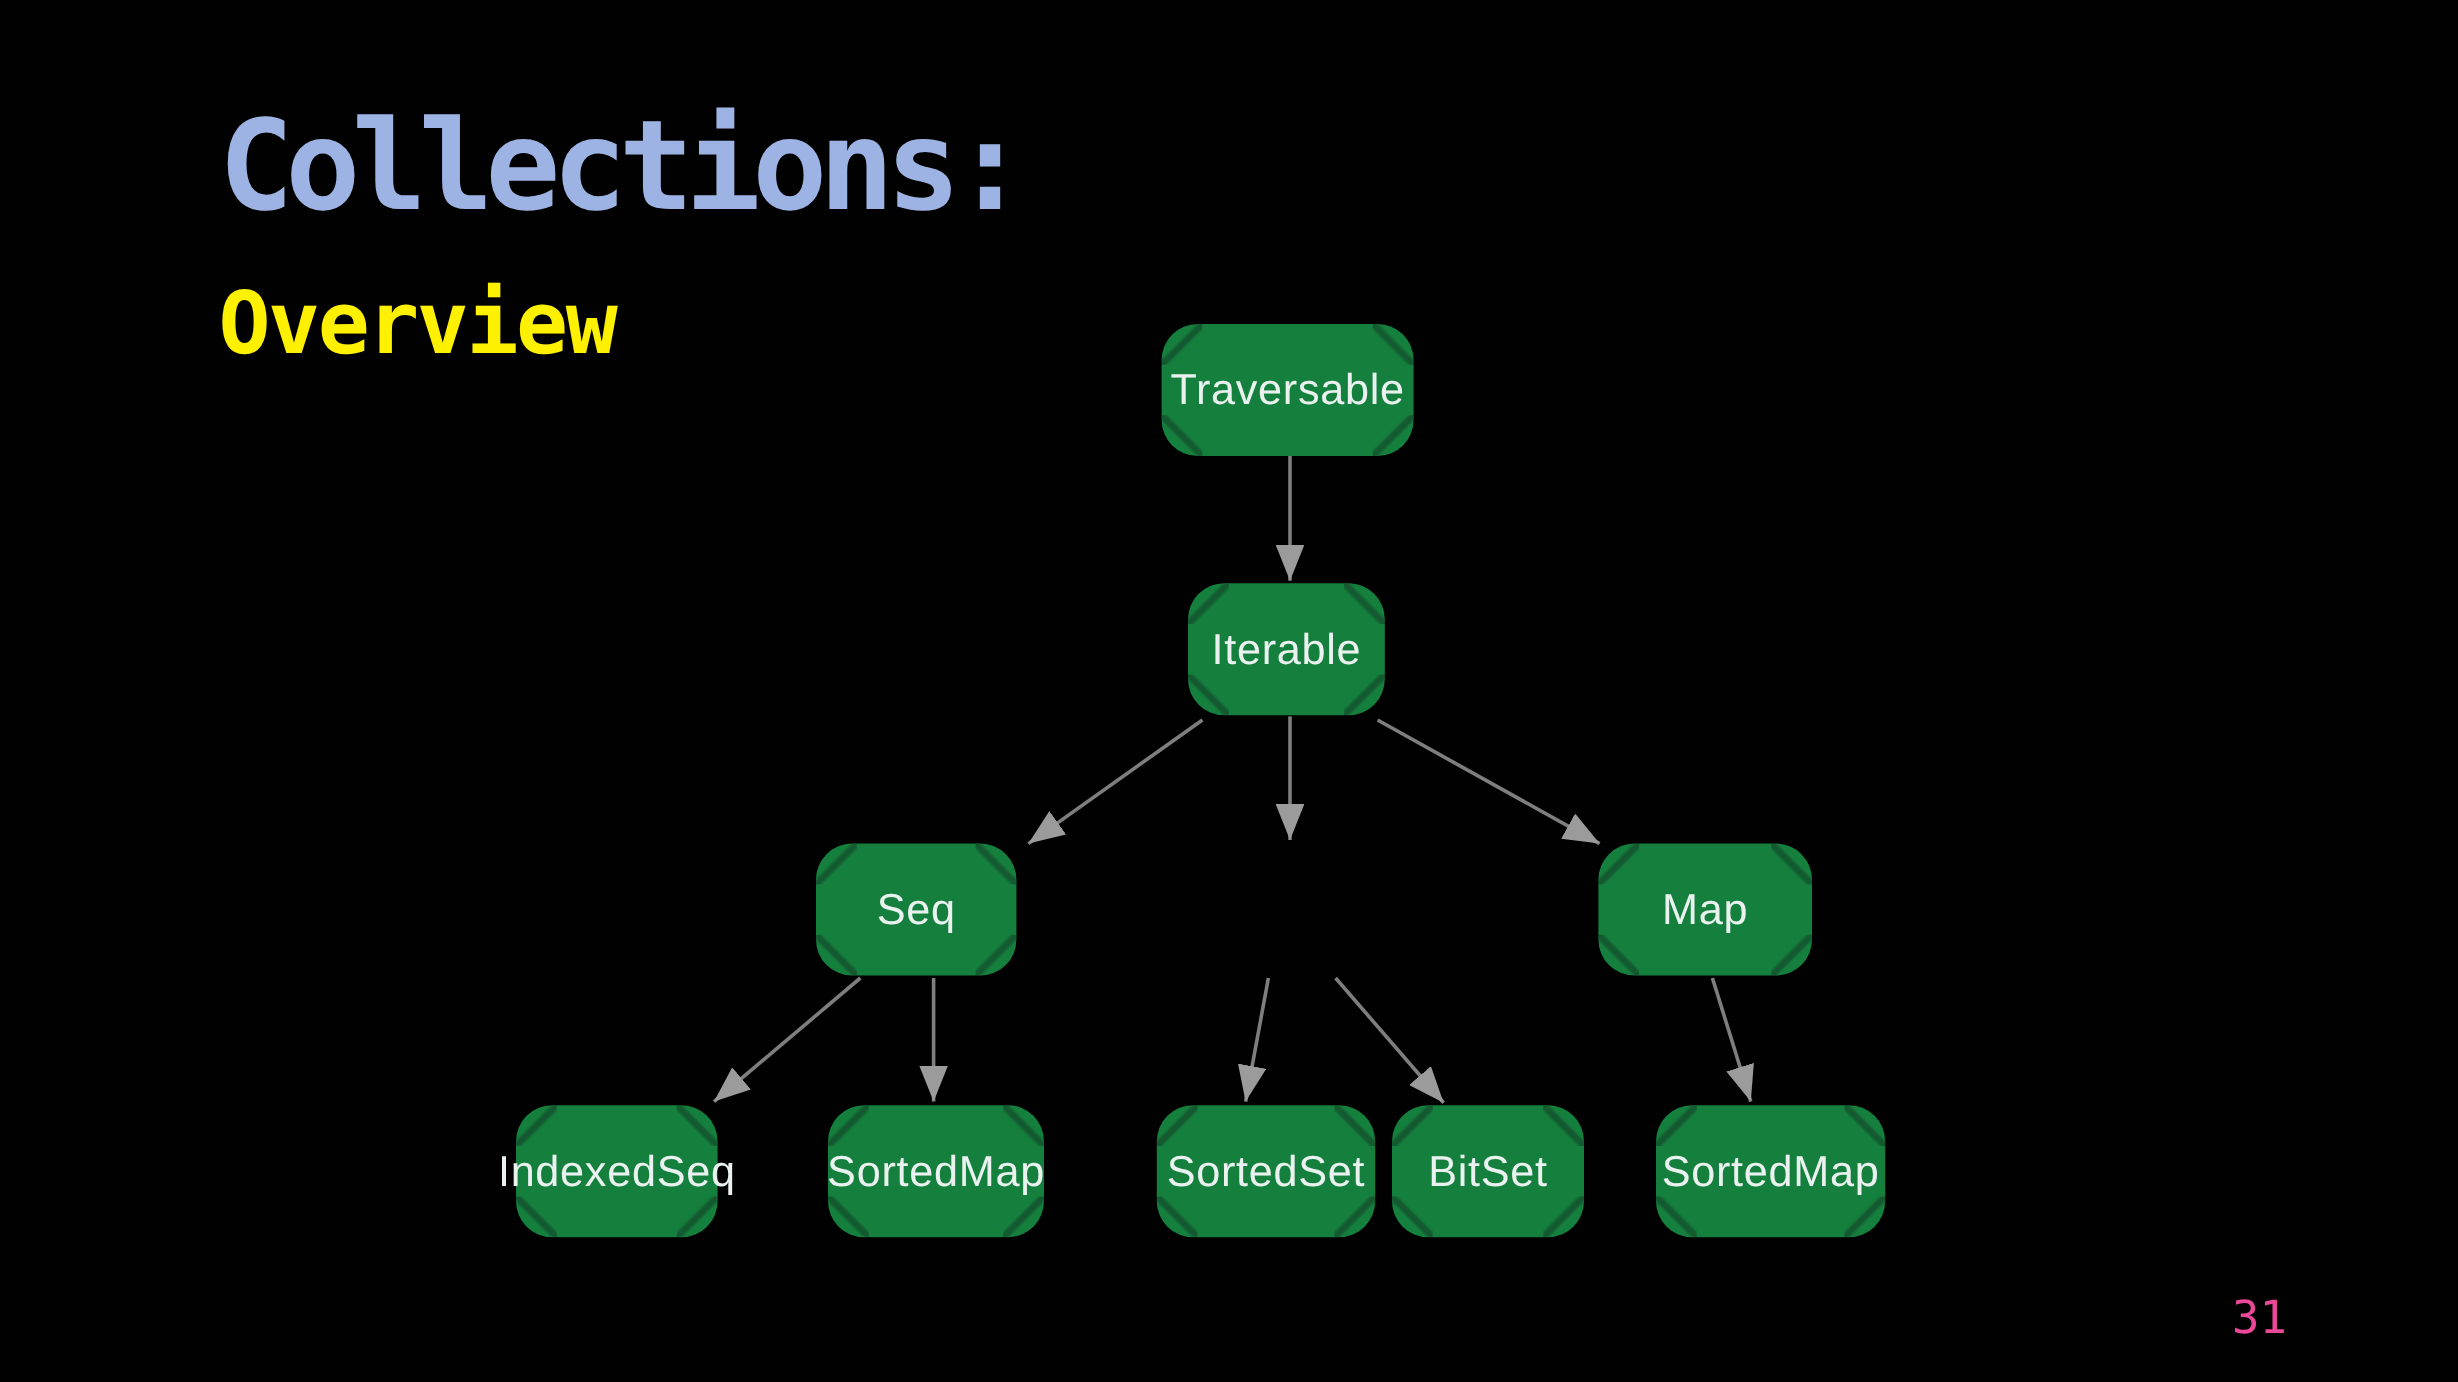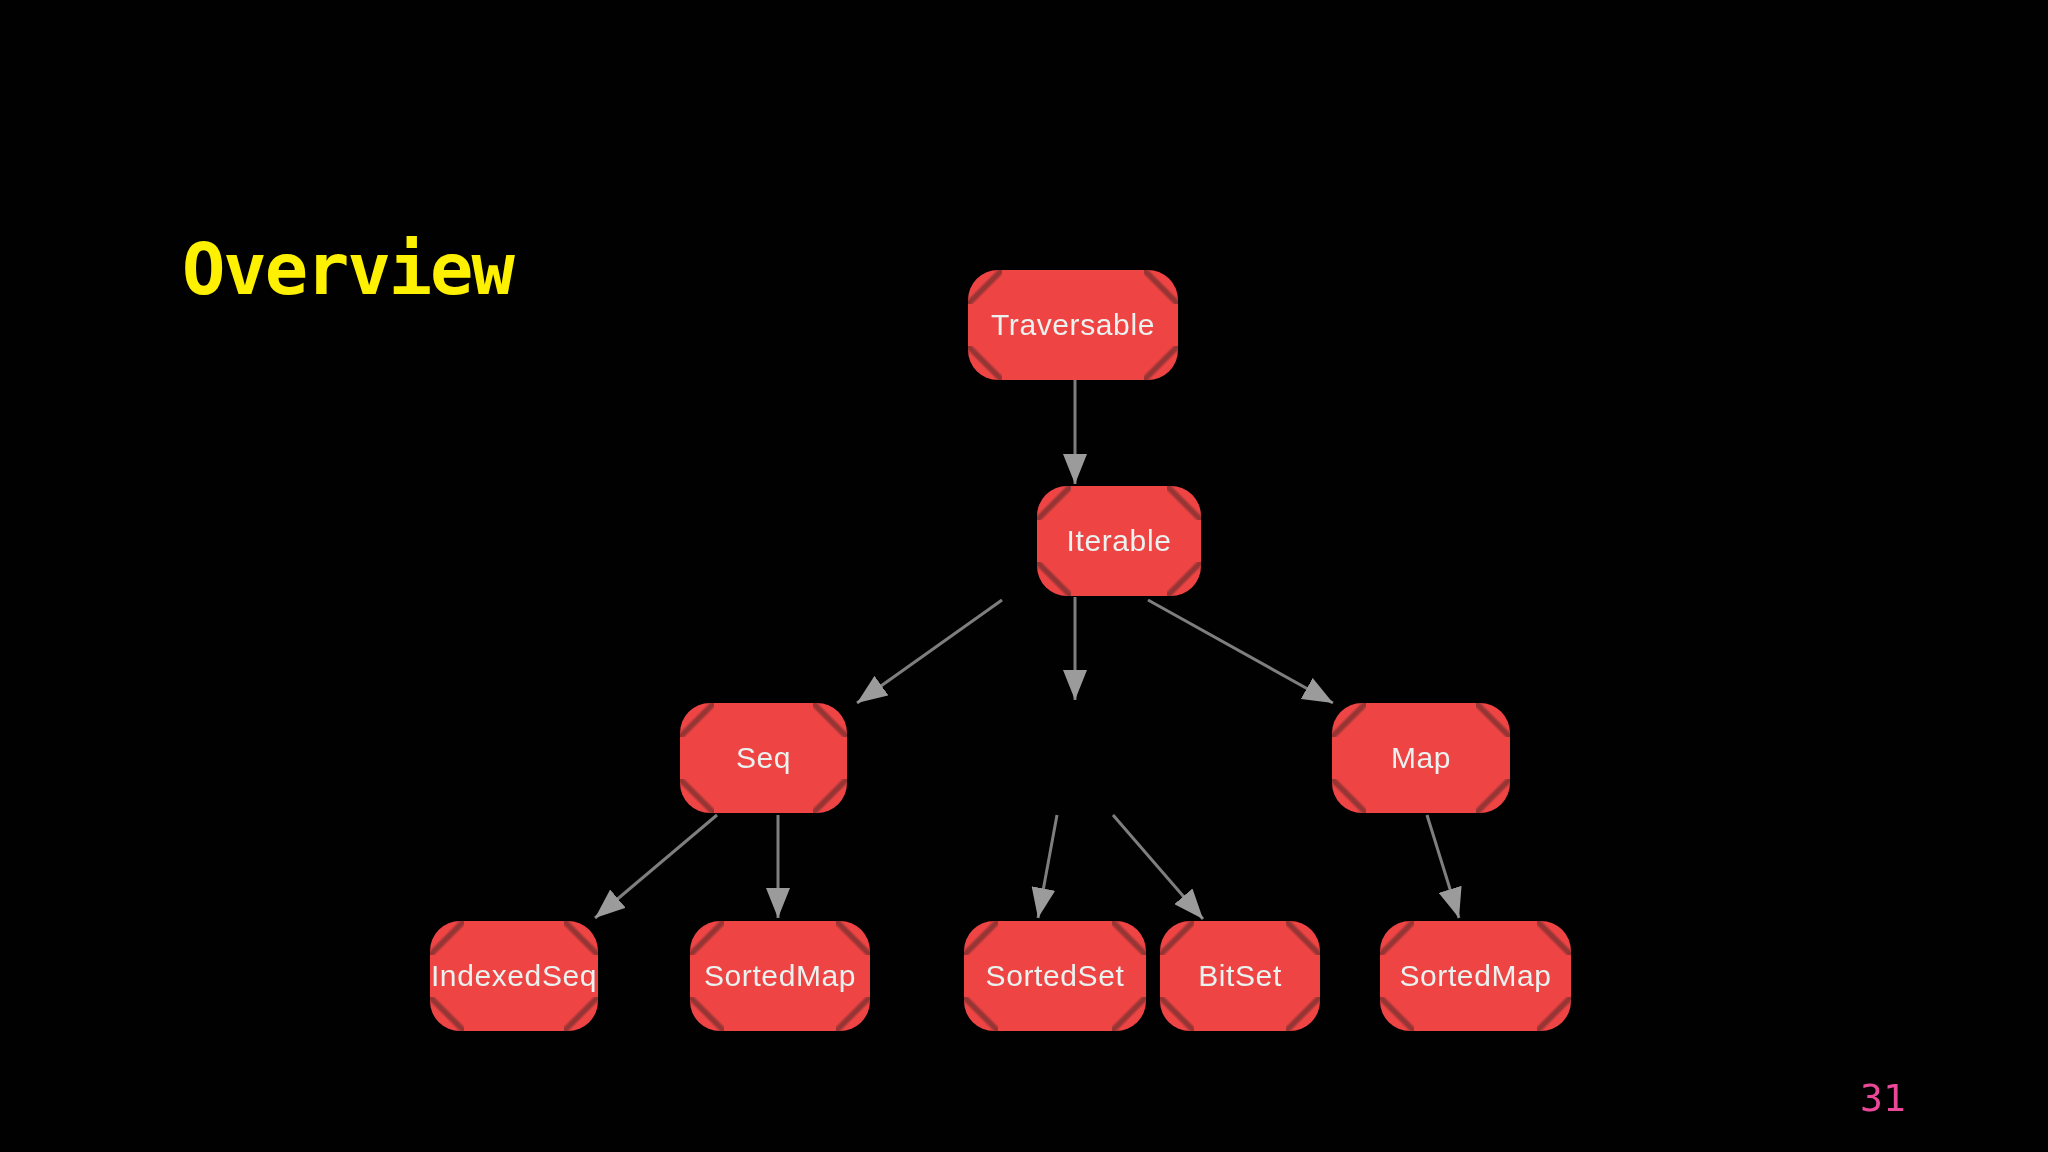--- a/index.html
+++ b/index.html
@@ -16,53 +16,54 @@
   .subtitle{
     position:absolute;left:182px;top:204px;
     font-family:"DejaVu Sans Mono",monospace;font-weight:bold;
     font-size:72px;line-height:1.05;letter-spacing:-2px;
     color:#fdf000;white-space:nowrap;margin-top:28px;
   }
   .edges{position:absolute;left:0;top:0;width:2048px;height:1152px;}
   .edge{stroke:#7e7e7e;stroke-width:3;}
   .node{
     position:absolute;height:110px;border-radius:30px;
-    background:#ef4444;color:#eaf2f0;
+    background:#15803d;color:#eaf2f0;
     display:flex;align-items:center;justify-content:center;
-    font-size:30px;letter-spacing:.6px;white-space:nowrap;
+    font-size:36px;letter-spacing:.6px;white-space:nowrap;
   }
   
   .node::before{
     content:"";position:absolute;inset:0;border-radius:inherit;pointer-events:none;
     background:
       linear-gradient(135deg,transparent 41%,rgba(20,32,32,.40) 47%,rgba(20,32,32,.40) 53%,transparent 59%) left top/34px 34px no-repeat,
       linear-gradient(45deg, transparent 41%,rgba(20,32,32,.40) 47%,rgba(20,32,32,.40) 53%,transparent 59%) right top/34px 34px no-repeat,
       linear-gradient(45deg, transparent 41%,rgba(20,32,32,.40) 47%,rgba(20,32,32,.40) 53%,transparent 59%) left bottom/34px 34px no-repeat,
       linear-gradient(135deg,transparent 41%,rgba(20,32,32,.40) 47%,rgba(20,32,32,.40) 53%,transparent 59%) right bottom/34px 34px no-repeat;
   }
   .n-traversable{left:968px; top:270px;width:210px;}
-  .n-iterable   {left:990px; top:486px;width:164px;margin-left:47px;}
+  .n-iterable   {left:990px; top:486px;width:164px;}
   .n-seq        {left:680px; top:703px;width:167px;}
   .n-set        {left:995px; top:703px;width:158px;}
   .n-map        {left:1332px;top:703px;width:178px;}
   .n-indexedseq {left:430px; top:921px;width:168px;}
   .n-linearseq  {left:690px; top:921px;width:180px;}
   .n-sortedset  {left:964px; top:921px;width:182px;}
   .n-bitset     {left:1160px;top:921px;width:160px;}
   .n-sortedmap  {left:1380px;top:921px;width:191px;}
   .pagenum{
     position:absolute;left:1860px;top:1076px;
     font-family:"DejaVu Sans Mono",monospace;font-size:38px;color:#ec4899;
   }
 </style>
 </head>
 <body>
 
 <div class="slide">
 
+  <div class="title">Collections:</div>
   <div class="subtitle">Overview</div>
 
   <svg class="edges" viewBox="0 0 2048 1152" xmlns="http://www.w3.org/2000/svg">
     <defs>
       <marker id="ah" markerWidth="11" markerHeight="8" refX="10" refY="4" orient="auto">
         <path d="M0,0 L10,4 L0,8 Z" fill="#9b9b9b"></path>
       </marker>
     </defs>
     <line class="edge" x1="1075" y1="380" x2="1075" y2="484" marker-end="url(#ah)"></line>
     <line class="edge" x1="1002" y1="600" x2="857" y2="703" marker-end="url(#ah)"></line>

